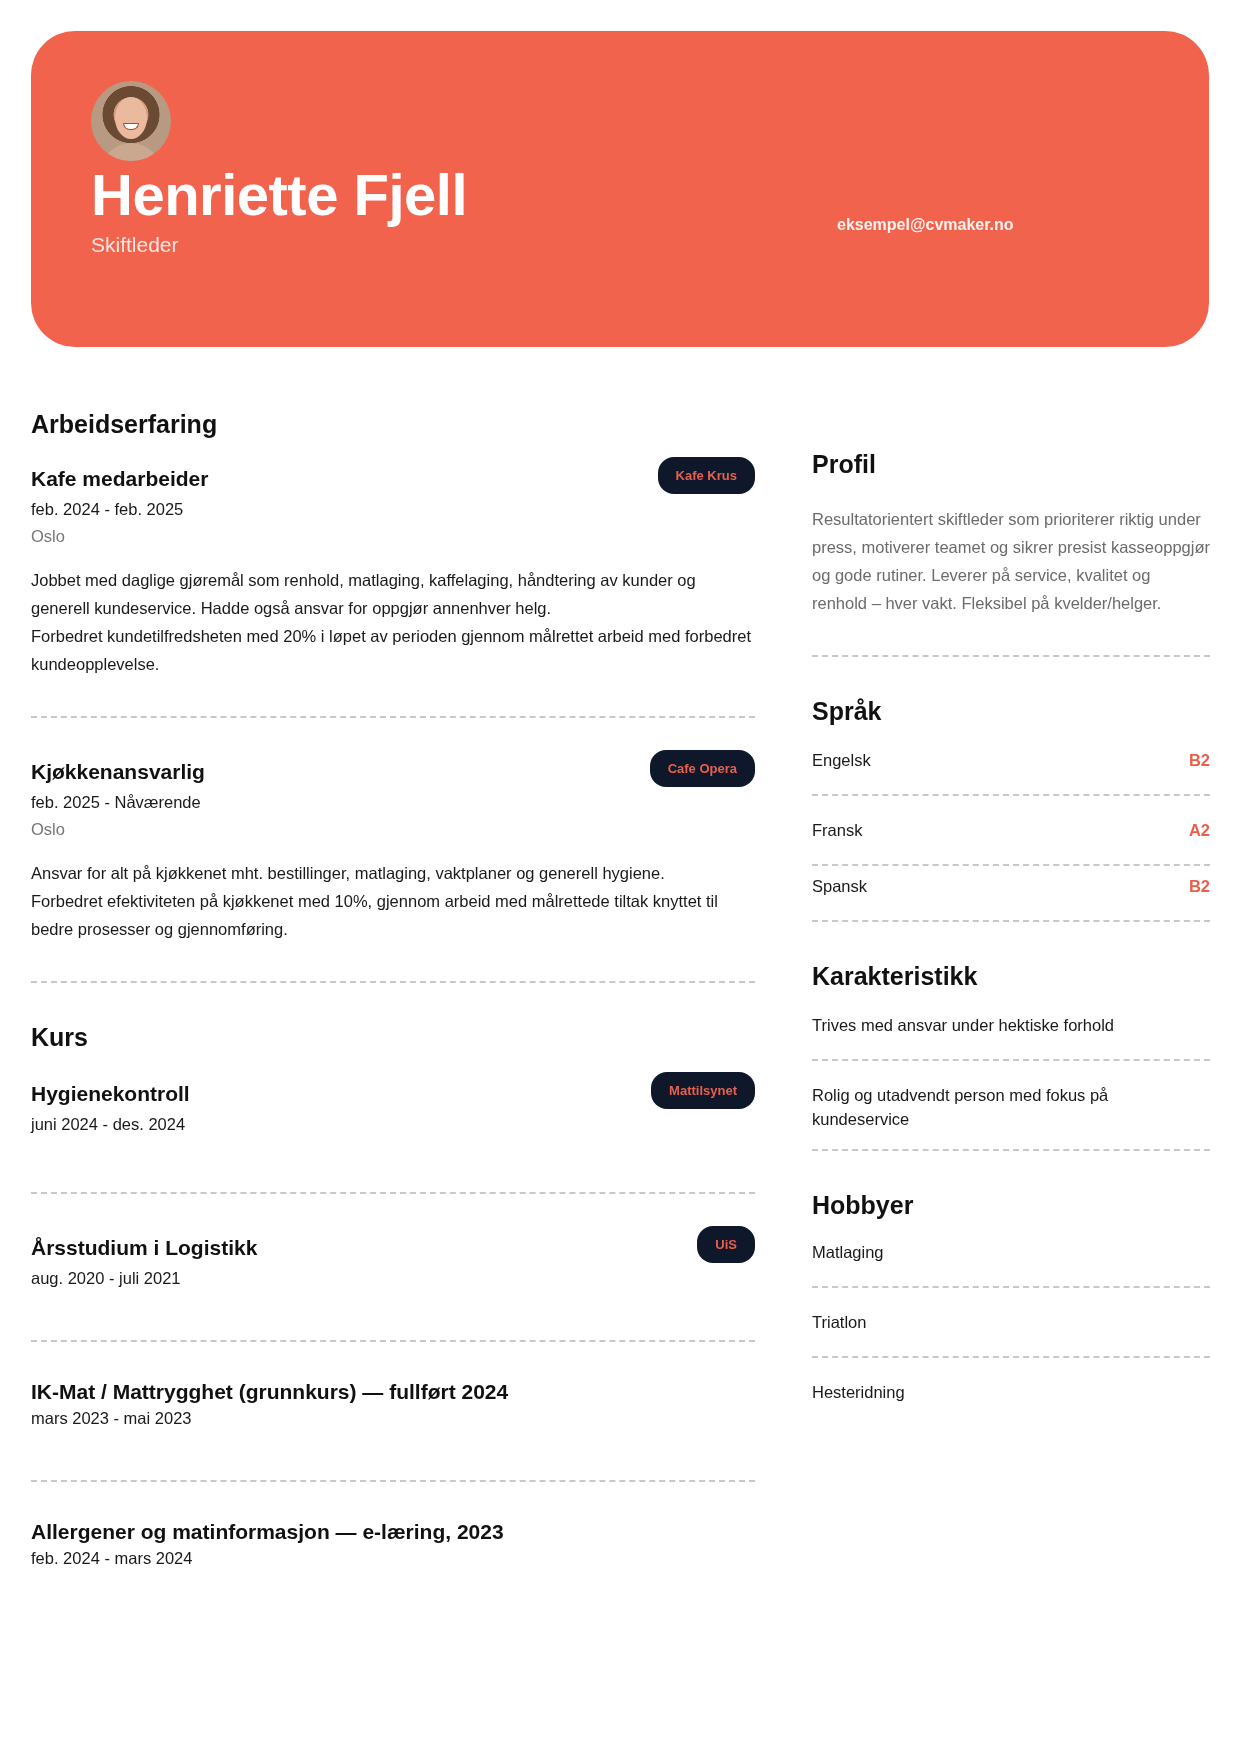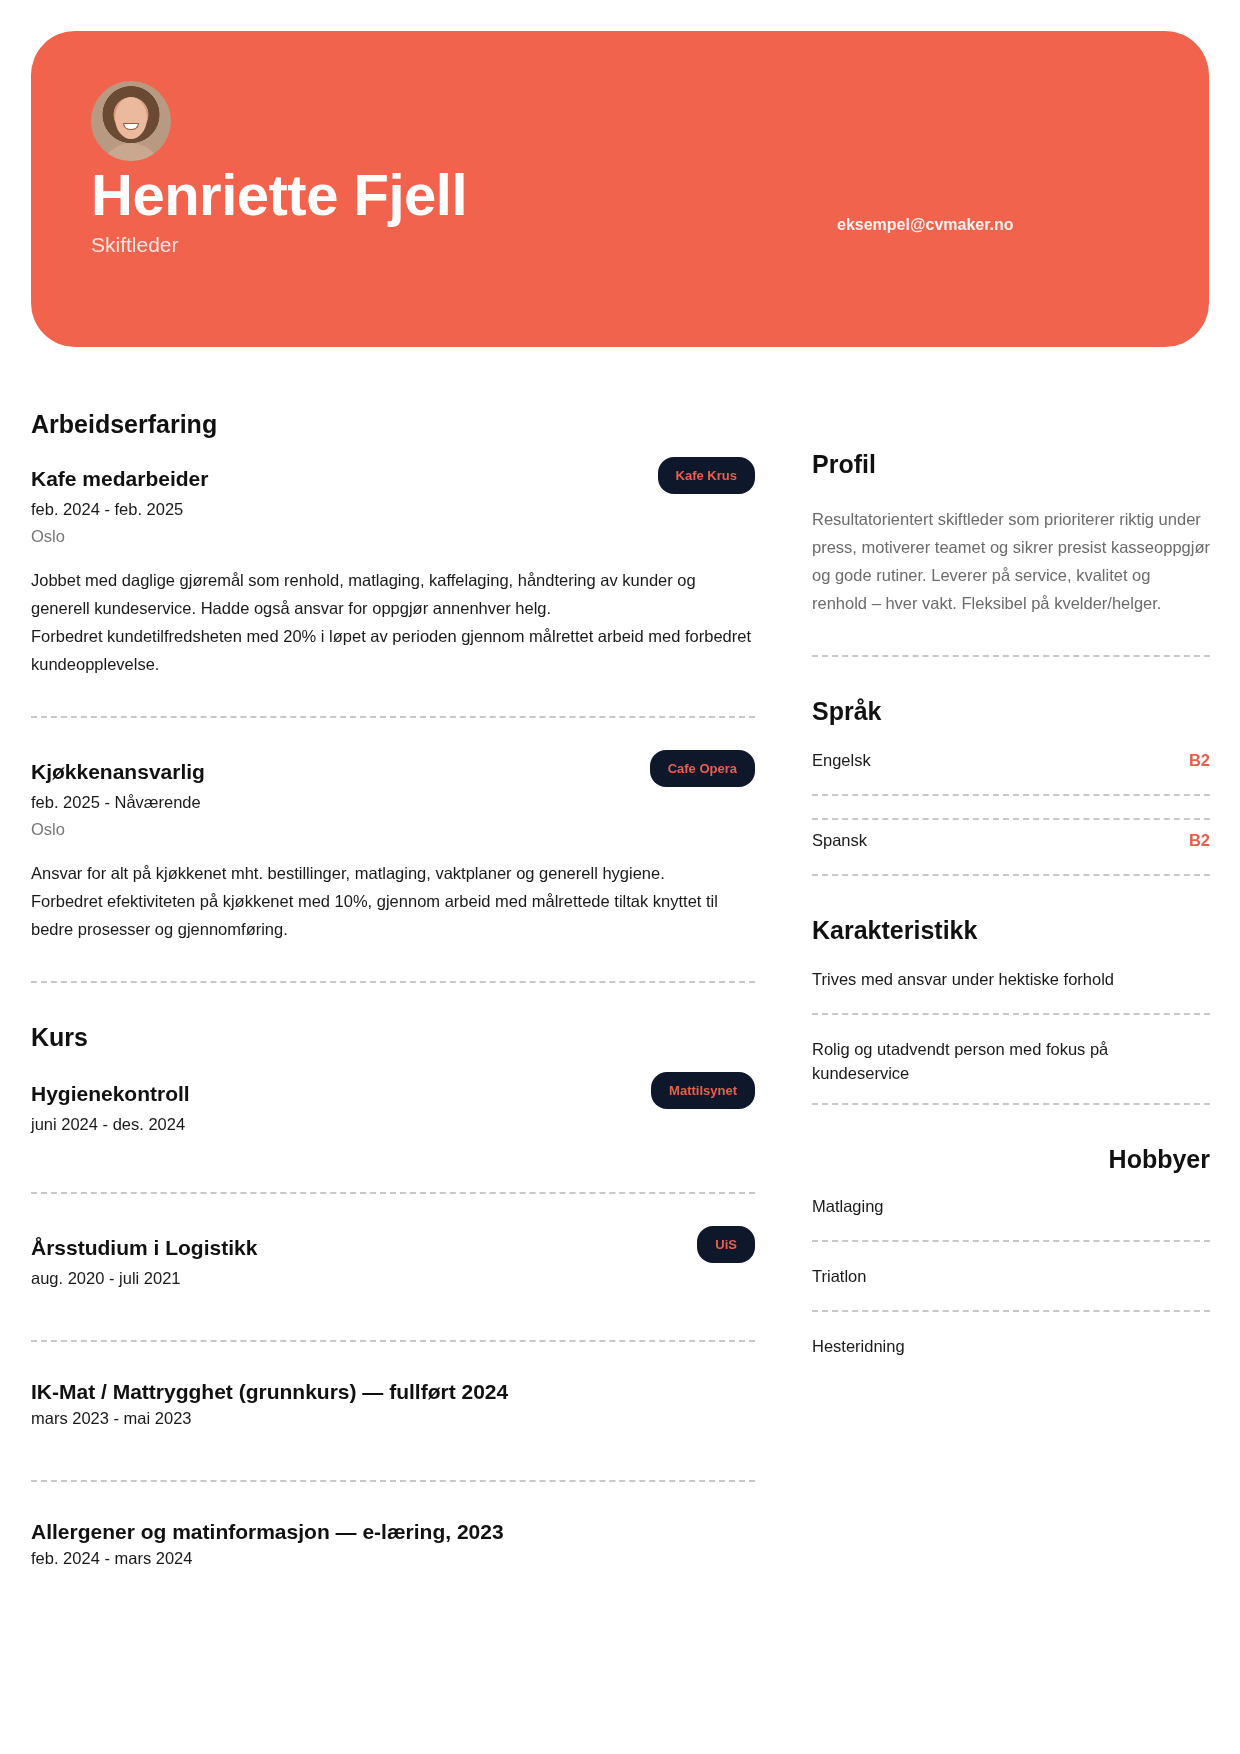--- a/index.html
+++ b/index.html
@@ -122,38 +122,42 @@
   <div class="r-title">Profil</div>
   <div class="profile-text">Resultatorientert skiftleder som prioriterer riktig under press, motiverer teamet og sikrer presist kasseoppgjør og gode rutiner. Leverer på service, kvalitet og renhold – hver vakt. Fleksibel på kvelder/helger.</div>
   <div class="dash" style="margin-top:38px;"></div>
 
   <div class="r-title" style="margin-top:40px;">Språk</div>
   <div class="r-item" style="margin-top:22px;text-align:right;">
     <span>Engelsk</span>
     <span class="r-level">B2</span>
   </div>
   <div class="dash" style="margin-top:22px;"></div>
+  <div class="r-item" style="margin-top:22px;">
+    <span>Fransk</span>
+    <span class="r-level">A2</span>
+  </div>
   <div class="dash" style="margin-top:22px;"></div>
   <div class="r-item" style="margin-top:8px;">
     <span>Spansk</span>
     <span class="r-level">B2</span>
   </div>
   <div class="dash" style="margin-top:22px;"></div>
 
   <div class="r-title" style="margin-top:40px;">Karakteristikk</div>
   <div class="r-item" style="margin-top:22px;">
     <span>Trives med ansvar under hektiske forhold</span>
   </div>
   <div class="dash" style="margin-top:22px;"></div>
   <div class="r-item" style="margin-top:22px;">
     <span>Rolig og utadvendt person med fokus på kundeservice</span>
   </div>
   <div class="dash" style="margin-top:18px;"></div>
 
-  <div class="r-title" style="margin-top:40px;text-align:right;">Hobbyer</div>
+  <div class="r-title" style="margin-top:40px;">Hobbyer</div>
   <div class="r-item" style="margin-top:20px;">
     <span>Matlaging</span>
   </div>
   <div class="dash" style="margin-top:22px;"></div>
   <div class="r-item" style="margin-top:22px;">
     <span>Triatlon</span>
   </div>
   <div class="dash" style="margin-top:22px;"></div>
   <div class="r-item" style="margin-top:22px;">
     <span>Hesteridning</span>

